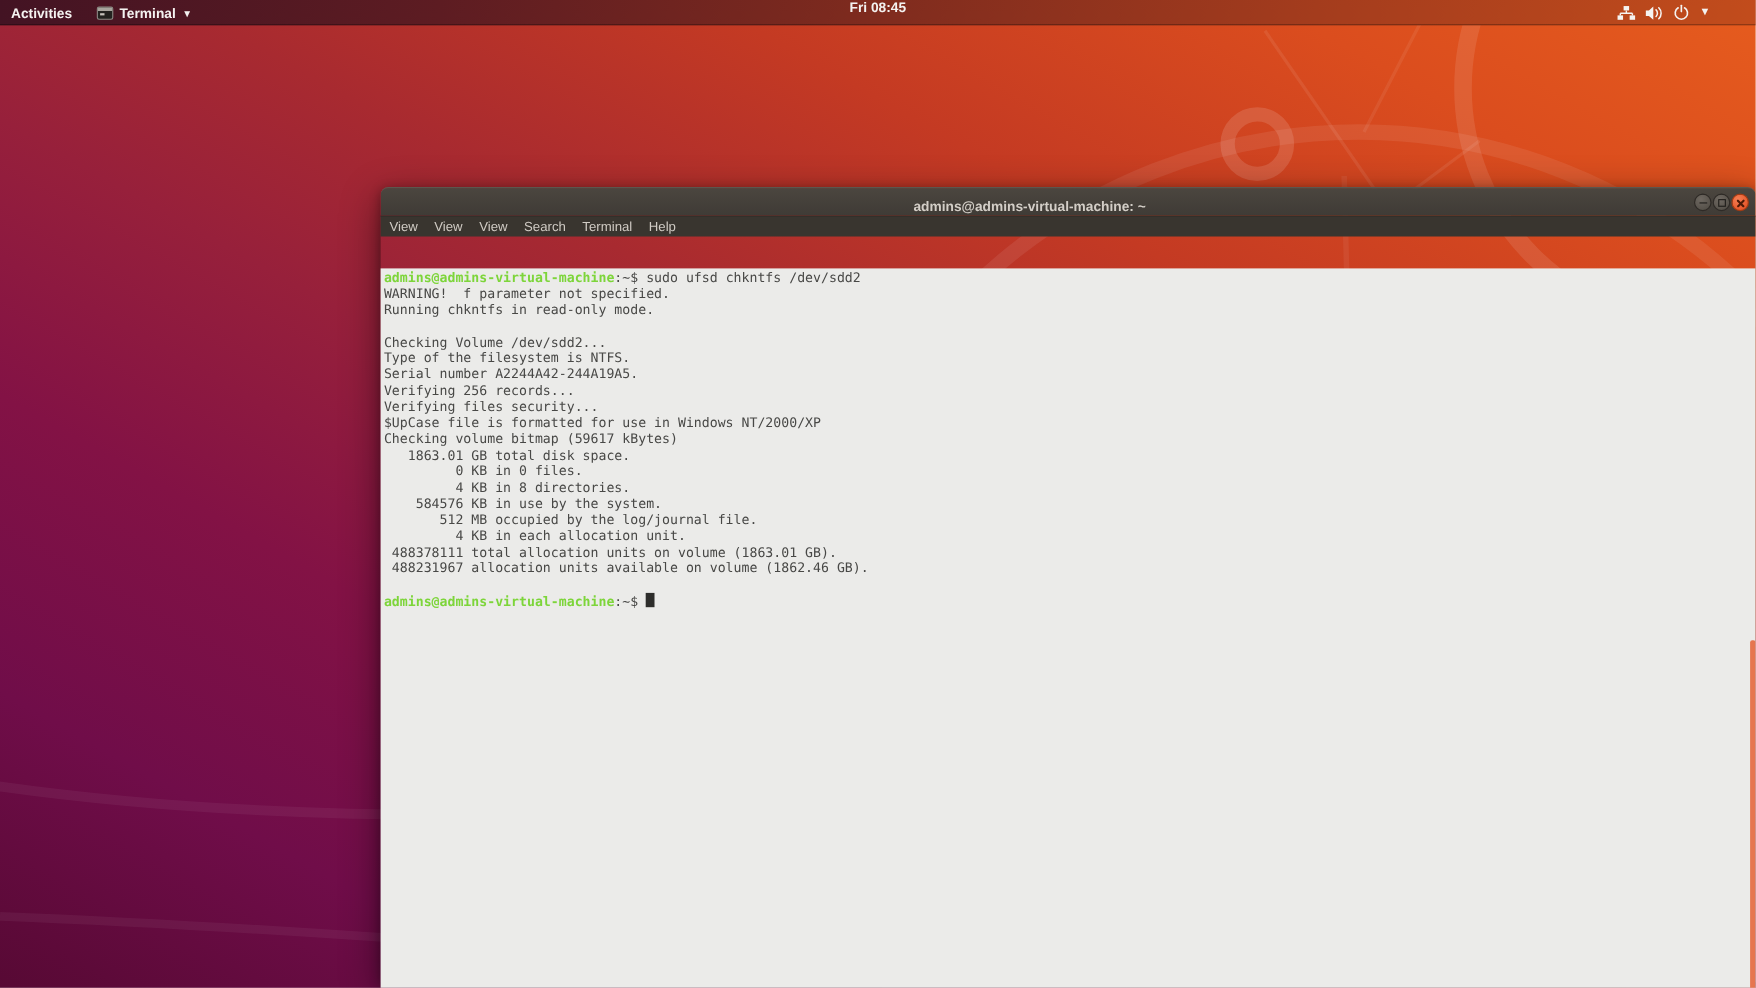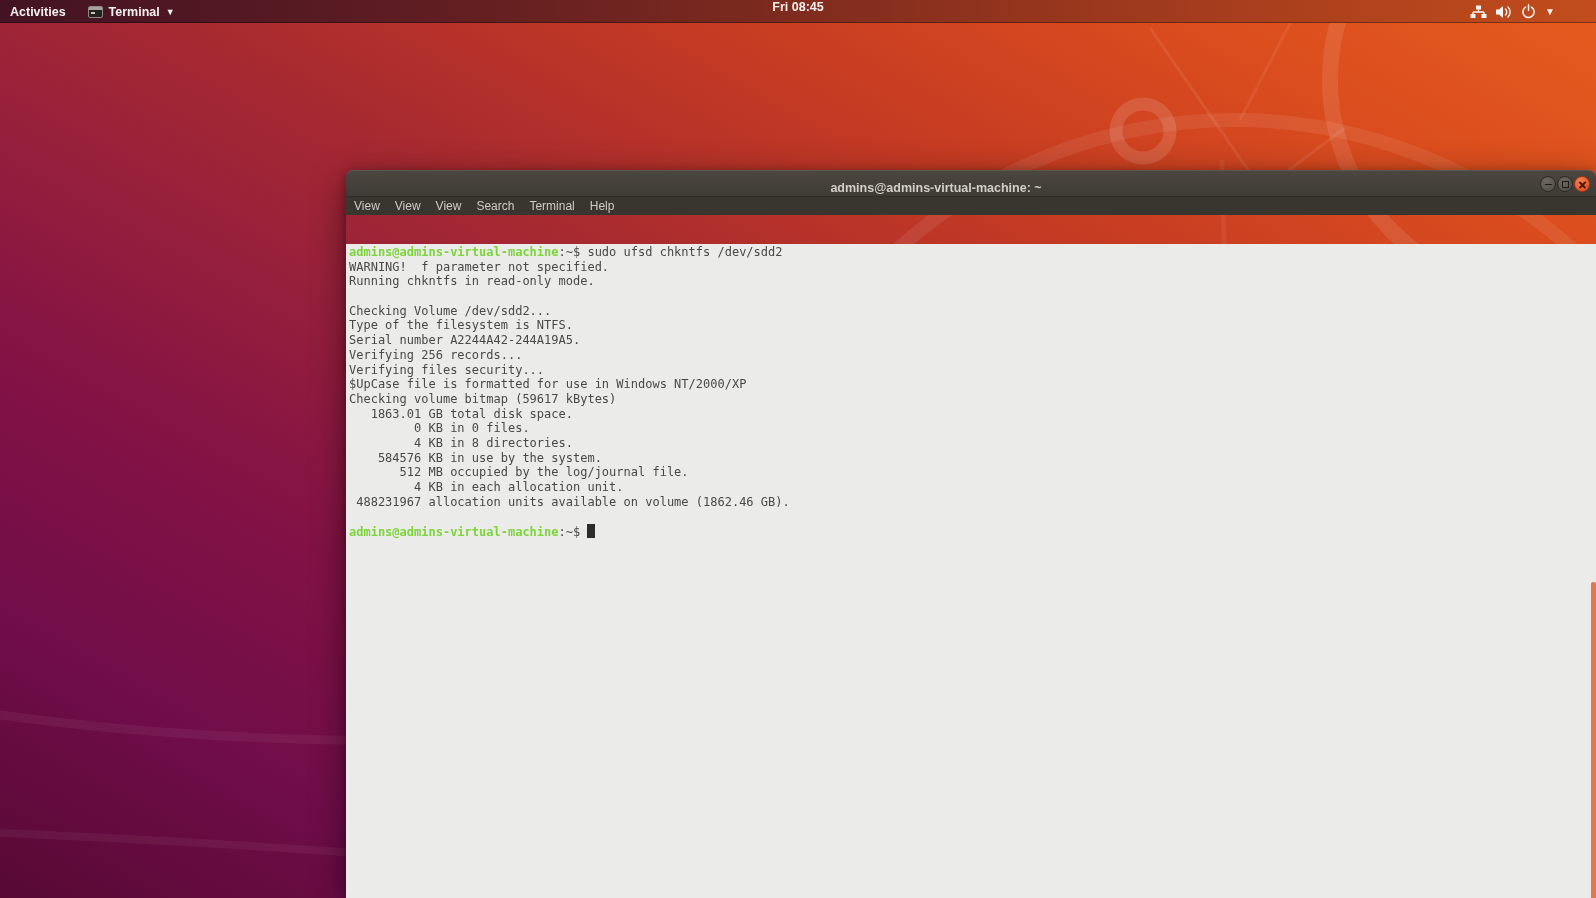--- a/index.html
+++ b/index.html
@@ -172,19 +172,20 @@
         <div class="tline">Verifying 256 records...</div>
         <div class="tline">Verifying files security...</div>
         <div class="tline">$UpCase file is formatted for use in Windows NT/2000/XP</div>
         <div class="tline">Checking volume bitmap (59617 kBytes)</div>
         <div class="tline">   1863.01 GB total disk space.</div>
         <div class="tline">         0 KB in 0 files.</div>
         <div class="tline">         4 KB in 8 directories.</div>
         <div class="tline">    584576 KB in use by the system.</div>
         <div class="tline">       512 MB occupied by the log/journal file.</div>
         <div class="tline">         4 KB in each allocation unit.</div>
+        <div class="tline"> 488378111 total allocation units on volume (1863.01 GB).</div>
         <div class="tline"> 488231967 allocation units available on volume (1862.46 GB).</div>
         <div class="tline"></div>
         <div class="tline"><span class="prompt">admins@admins-virtual-machine</span><span>:~$ </span><span class="cursor"></span></div>
       </div>
     <div class="scrollbar"></div>
   </div>
 </div>
 
 </body></html>

